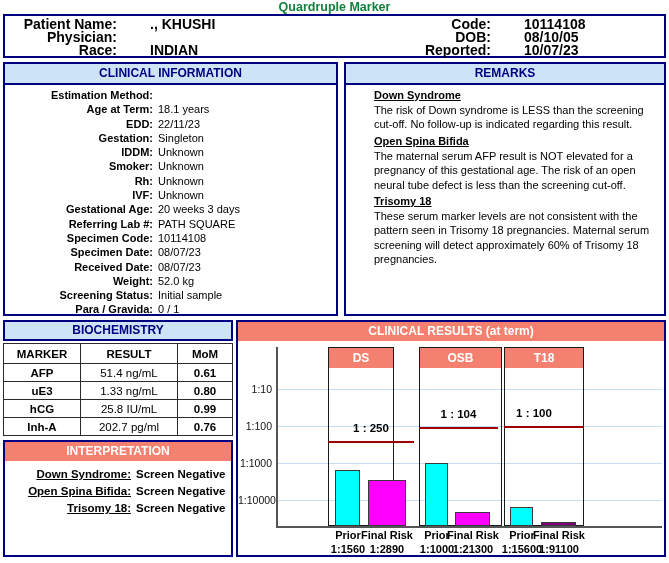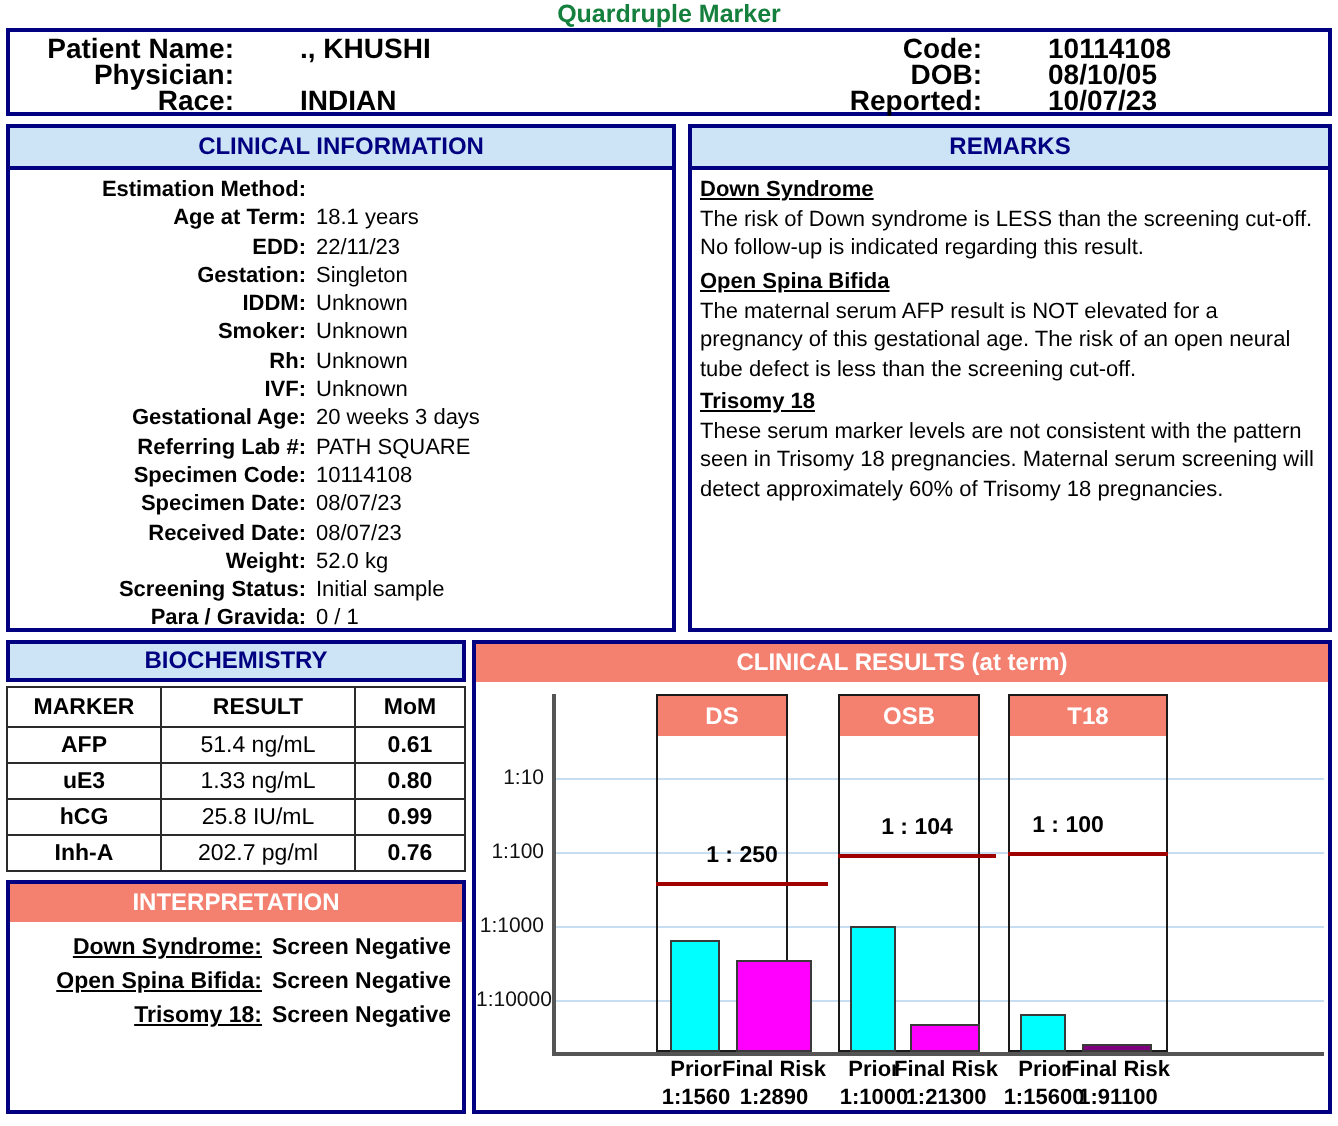--- a/index.html
+++ b/index.html
@@ -27,21 +27,21 @@
               color:#000080; font-weight:bold; font-size:12px; text-align:center;
               line-height:19px; }
   .hdr-salmon { height:19px; background:#F48070; color:#fff; font-weight:bold;
                 font-size:12px; text-align:center; line-height:19px; }
 
   .clin-rows { padding-top:3px; }
   .cl-row { display:flex; line-height:14.3px; font-size:11px; }
   .cl-label { width:148px; text-align:right; font-weight:bold; }
   .cl-value { margin-left:5px; }
 
-  .remarks-body { padding:1px 4px 0 4px; }
+  .remarks-body { padding:1px 4px 0 4px;margin-left:24px; }
   .rem-heading { font-size:11px; font-weight:bold; text-decoration:underline;
                  margin:2px 0 1px 0; line-height:14px; }
   .rem-text { font-size:11px; line-height:14.4px; margin:0; }
 
   
   .biochem-hdr { left:3px; top:320px; width:230px; height:21px; background:#CDE4F6;
                  border:2px solid #000080; box-sizing:border-box; color:#000080;
                  font-weight:bold; font-size:12px; text-align:center; line-height:16px; }
   .biochem-wrap { left:3px; top:343px; }
   table.biochem { border-collapse:collapse; width:230px; }
@@ -269,21 +269,21 @@
           <div class="risk-panel-hdr">DS</div>
         </div>
         <div class="cutoff-line" style="left: 90px; top: 100px; width: 86px;"></div>
         <div class="cutoff-label" style="left: 90px; top: 81px; width: 86px;">1 : 250</div>
         <div class="bar" style="left: 97px; top: 129px; width: 25px; height: 56px; background: rgb(0, 255, 255);"></div>
         <div class="x-label" style="left: 70px; top: 188px;">Prior</div>
         <div class="x-label" style="left: 70px; top: 202px;">1:1560</div>
         <div class="bar" style="left: 130px; top: 139px; width: 38px; height: 46px; background: rgb(255, 0, 255);"></div>
         <div class="x-label" style="left: 109px; top: 188px;">Final Risk</div>
         <div class="x-label" style="left: 109px; top: 202px;">1:2890</div>
-        <div class="risk-panel" style="left: 181px; top: 6px; width: 71px; height: 179px;">
+        <div class="risk-panel" style="left: 181px; top: 6px; width: 83px; height: 179px;">
           <div class="risk-panel-hdr">OSB</div>
         </div>
         <div class="cutoff-line" style="left: 181px; top: 86px; width: 79px;"></div>
         <div class="cutoff-label" style="left: 181px; top: 67px; width: 79px;">1 : 104</div>
         <div class="bar" style="left: 187px; top: 122px; width: 23px; height: 63px; background: rgb(0, 255, 255);"></div>
         <div class="x-label" style="left: 159px; top: 188px;">Prior</div>
         <div class="x-label" style="left: 159px; top: 202px;">1:1000</div>
         <div class="bar" style="left: 217px; top: 171px; width: 35px; height: 14px; background: rgb(255, 0, 255);"></div>
         <div class="x-label" style="left: 195px; top: 188px;">Final Risk</div>
         <div class="x-label" style="left: 195px; top: 202px;">1:21300</div>

